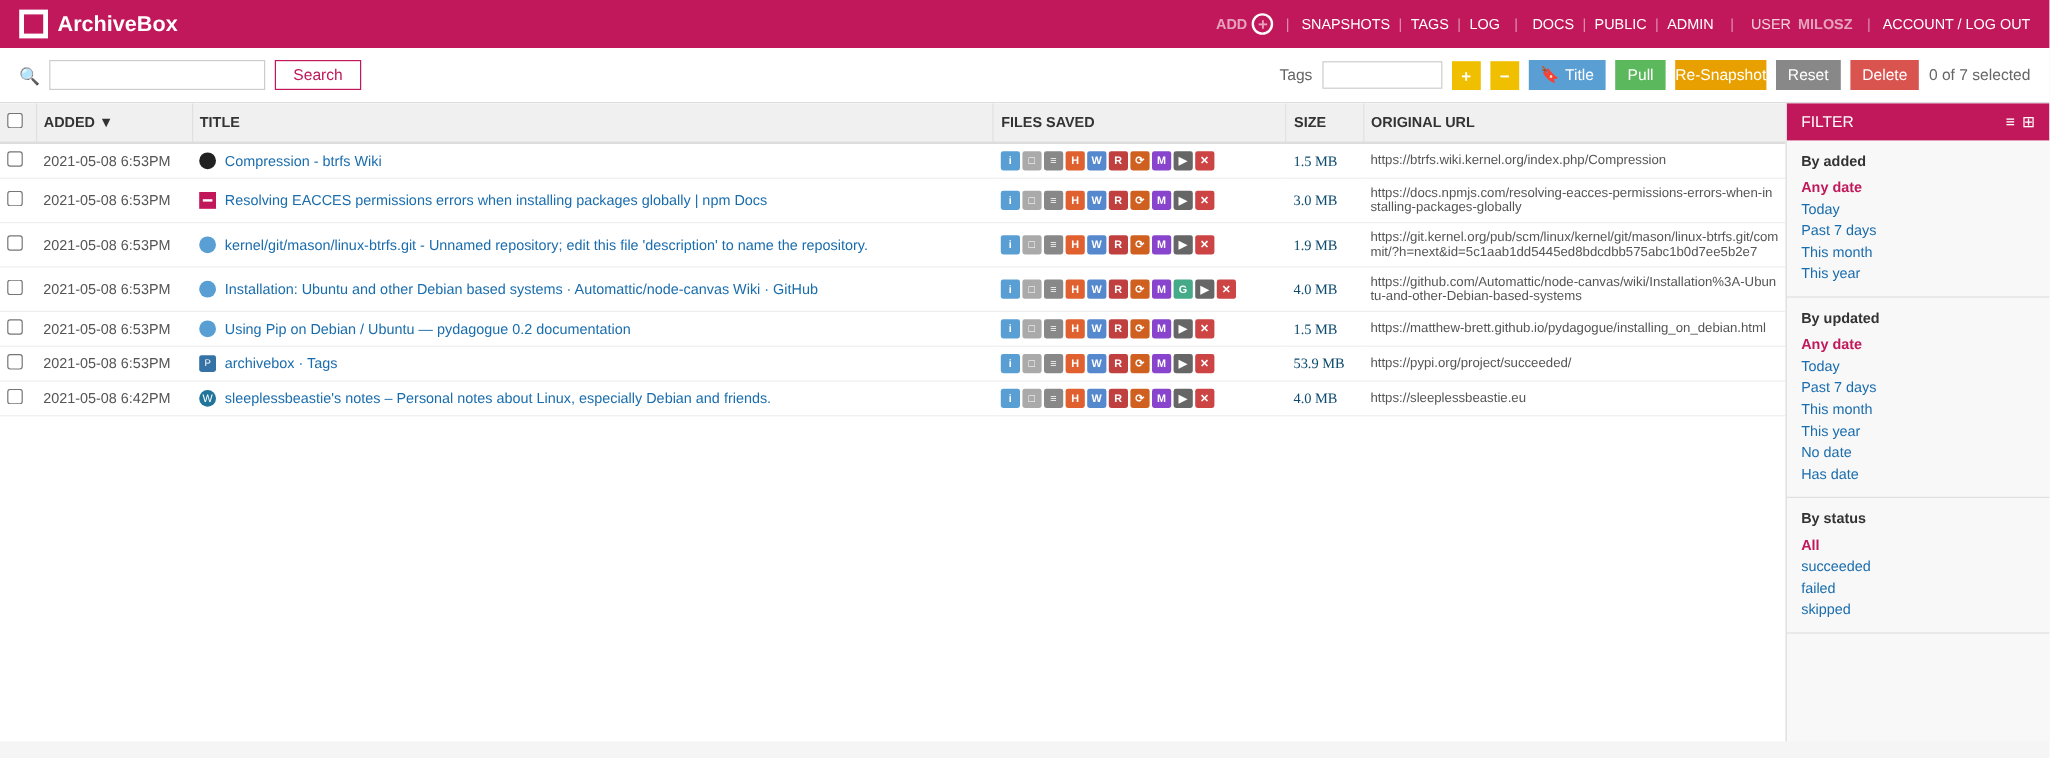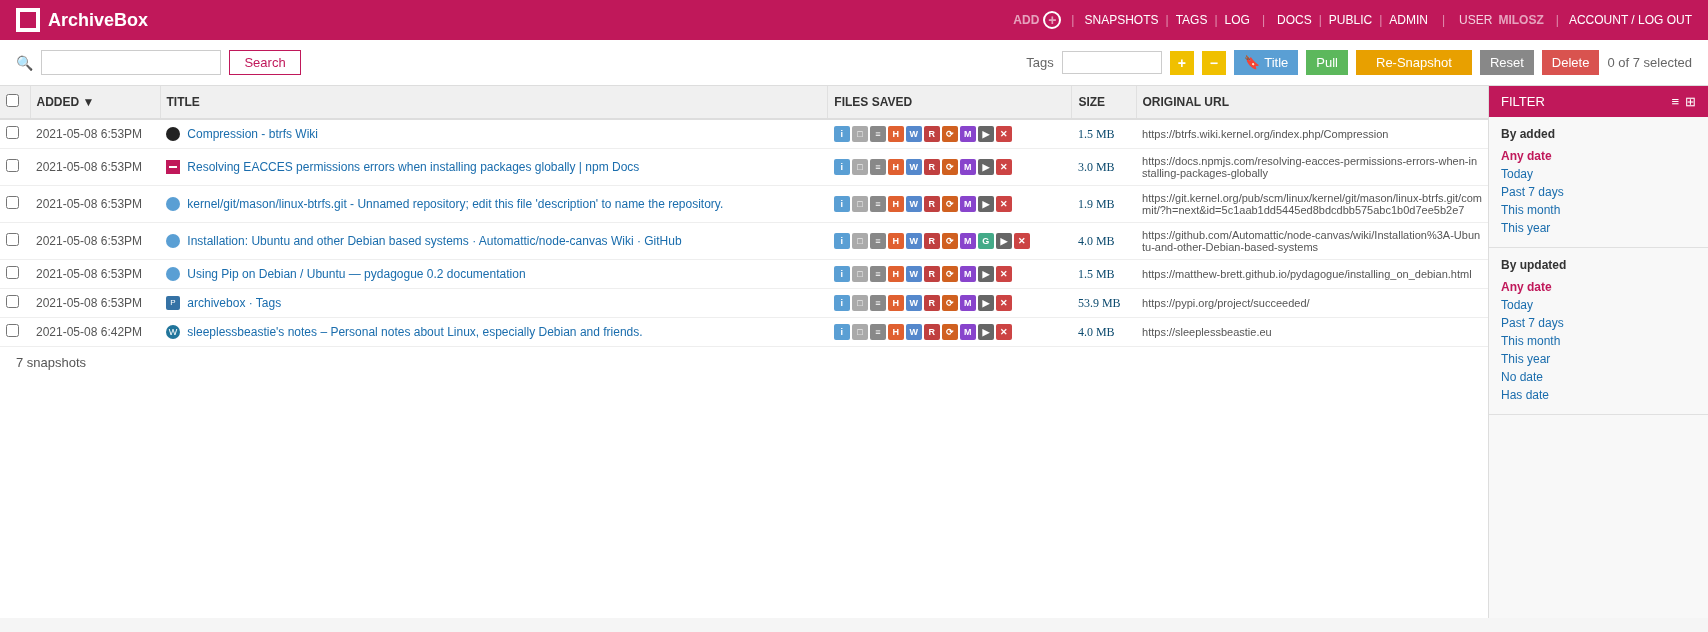--- a/index.html
+++ b/index.html
@@ -75,21 +75,21 @@
       background: #5a9fd4; border: none; color: white;
       padding: 5px 10px; cursor: pointer; font-size: 13px;
       display: flex; align-items: center; gap: 4px;
     }
     .btn-pull {
       background: #5cb85c; border: none; color: white;
       padding: 5px 10px; cursor: pointer; font-size: 13px;
     }
     .btn-resnap {
       background: #e8a000; border: none; color: white;
-      padding: 5px 20px; cursor: pointer; font-size: 13px;
+      padding: 5px 0; cursor: pointer; font-size: 13px;
     }
     .btn-reset {
       background: #888; border: none; color: white;
       padding: 5px 10px; cursor: pointer; font-size: 13px;
     }
     .btn-delete {
       background: #d9534f; border: none; color: white;
       padding: 5px 10px; cursor: pointer; font-size: 13px;
     }
     .selected-count { color: #666; font-size: 13px; }
@@ -473,21 +473,20 @@
                 <span class="fi fi-m">M</span>
                 <span class="fi fi-vid">▶</span>
                 <span class="fi fi-del">✕</span>
               </div>
             </td>
       <td class="size-col">4.0 MB</td>
       <td class="url-col">https://sleeplessbeastie.eu</td>
     </tr>
         </tbody>
     </table>
-    <div class="snapshots-count">7 snapshots</div>
   </div>
 
   <div class="sidebar-filter">
     <div class="filter-header">
       <span>FILTER</span>
       <div class="filter-header-icons">
         <span style="cursor:pointer;">≡</span>
         <span style="cursor:pointer;">⊞</span>
       </div>
     </div>
@@ -505,15 +504,22 @@
       <div class="filter-section-title">By updated</div>
       <a class="filter-link active">Any date</a>
       <a class="filter-link inactive">Today</a>
       <a class="filter-link inactive">Past 7 days</a>
       <a class="filter-link inactive">This month</a>
       <a class="filter-link inactive">This year</a>
       <a class="filter-link inactive">No date</a>
       <a class="filter-link inactive">Has date</a>
     </div>
 
+    <div class="filter-section">
+      <div class="filter-section-title">By status</div>
+      <a class="filter-link active">All</a>
+      <a class="filter-link inactive">succeeded</a>
+      <a class="filter-link inactive">failed</a>
+      <a class="filter-link inactive">skipped</a>
+    </div>
   </div>
 
 </div>
 
 </body></html>

